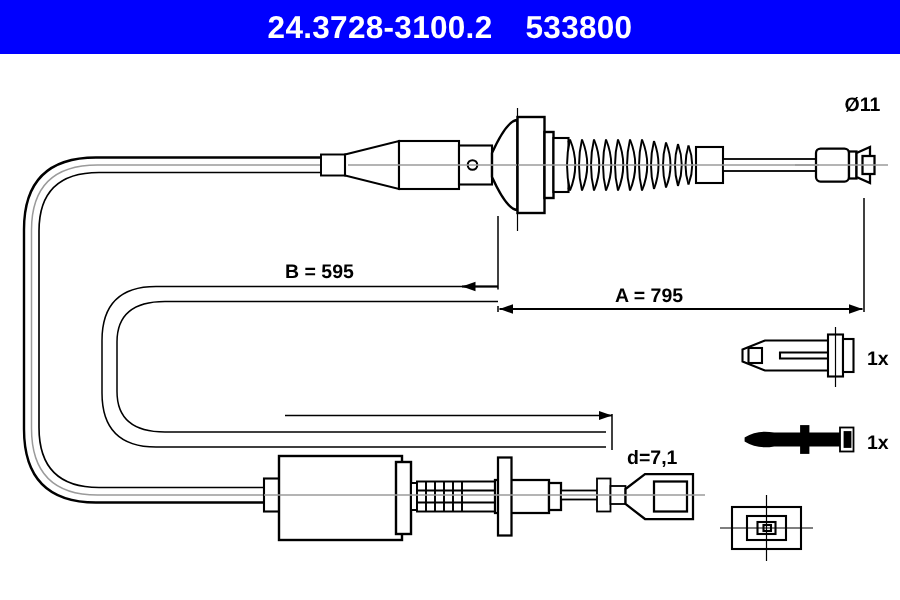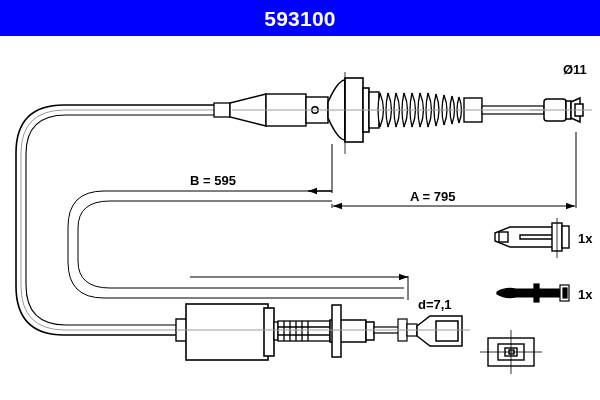--- a/index.html
+++ b/index.html
@@ -59,21 +59,22 @@
   }
   .lbl-dim { font-size: 13px; }
   .lbl-qty { font-size: 13px; }
 </style>
 </head>
 <body>
 
 <div id="page">
 
   <div id="header-bar">
-    <span class="htext">593100</span>
+    <span class="htext">24.3728-3100.2</span>
+    <span class="htext">533800</span>
   </div>
 
   <div id="drawing-area">
     <svg class="dwg" viewBox="0 0 600 364" xmlns="http://www.w3.org/2000/svg">
 
       <defs>
         <marker id="arrR" markerWidth="10" markerHeight="8" refX="9" refY="4" orient="auto" markerUnits="userSpaceOnUse">
           <path d="M0,0.8 L9,4 L0,7.2 Z" fill="#000"></path>
         </marker>
         <marker id="arrL" markerWidth="10" markerHeight="8" refX="1" refY="4" orient="auto" markerUnits="userSpaceOnUse">

